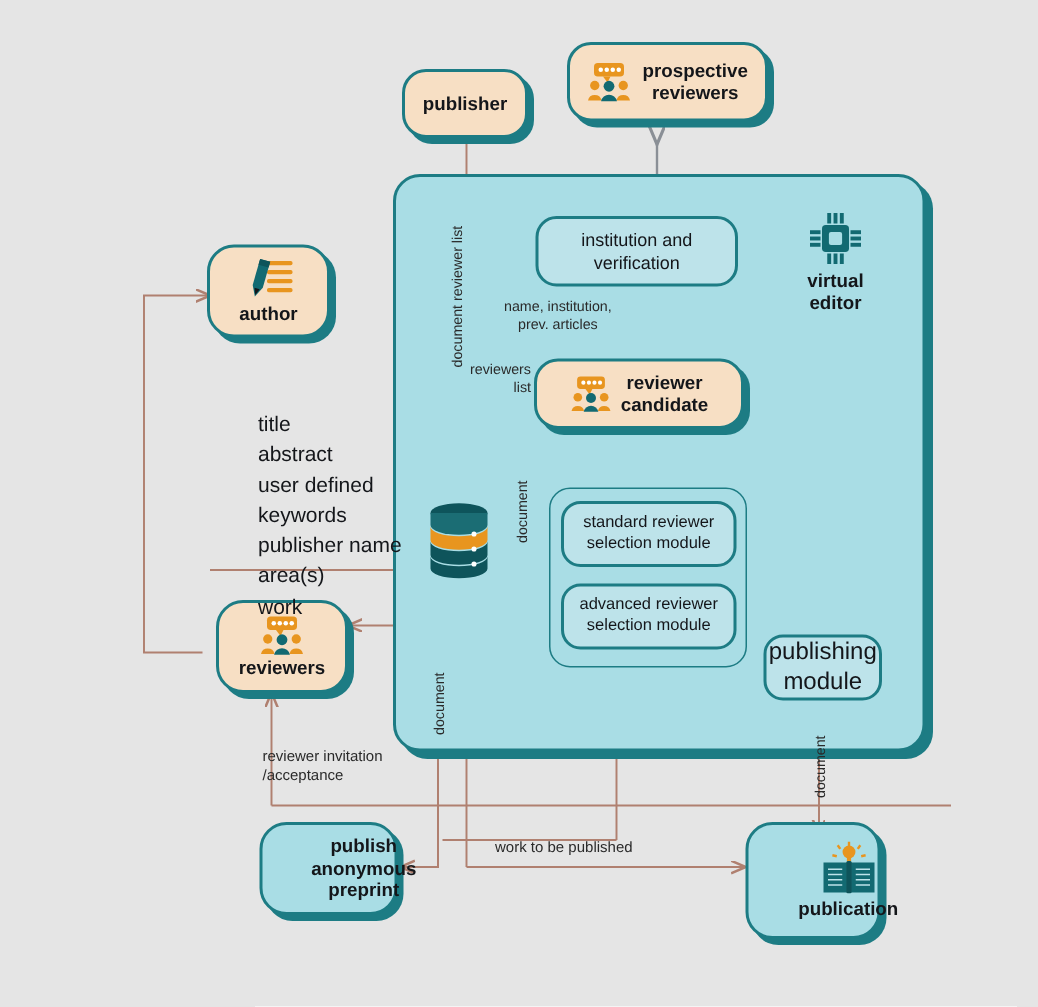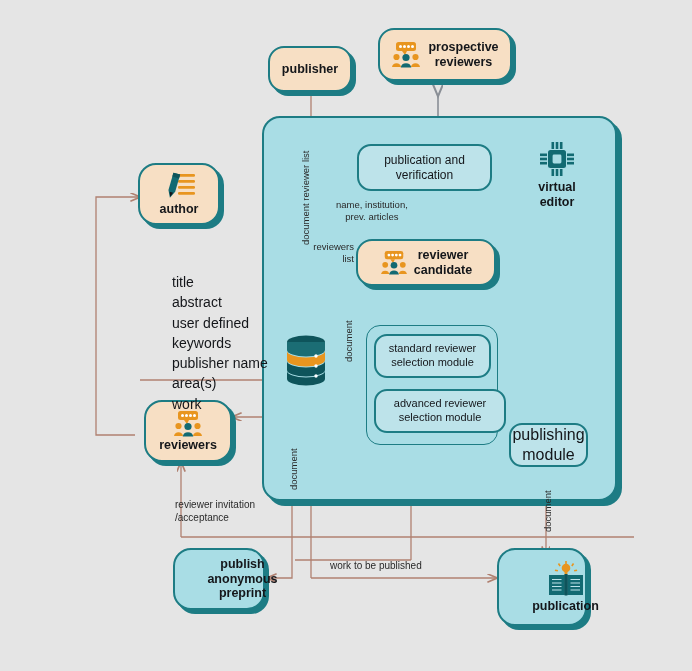--- a/index.html
+++ b/index.html
@@ -174,21 +174,21 @@
             <path d="M9.7,26.5 a5.4,5.4 0 0 1 10.6,0 Z" fill="#126a72"></path>
           </svg>
         </span>
         <span class="lbl">reviewers</span>
       </div>
     </div>
   </div>
 
   <div class="node" style="left:357px;top:144px;width:135px;height:47px;">
     <div class="rrect plain" style="background:#bde3ea;border-radius:14px;">
-      <span class="lbl-reg" style="white-space:pre-line;">publication and
+      <span class="lbl-reg" style="white-space:pre-line;">institution and
 verification</span>
     </div>
   </div>
 
   <div class="node" style="left:524px;top:140px;width:66px;height:72px;">
     <div class="col" style="gap:4px;">
       <span class="icon">
         <svg width="34" height="34" viewBox="0 0 34 34">
           <g fill="#126a72">
             <rect x="8" y="8" width="18" height="18" rx="2.5"></rect>
@@ -253,21 +253,21 @@
     </span>
   </div>
 
   <div class="node" style="left:374px;top:334px;width:117px;height:44px;">
     <div class="rrect plain" style="background:#bde3ea;border-radius:13px;">
       <span class="lbl-reg" style="white-space:pre-line;font-size:11px;">standard reviewer
 selection module</span>
     </div>
   </div>
 
-  <div class="node" style="left:374px;top:389px;width:132px;height:44px;">
+  <div class="node" style="left:374px;top:389px;width:117px;height:44px;">
     <div class="rrect plain" style="background:#bde3ea;border-radius:13px;">
       <span class="lbl-reg" style="white-space:pre-line;font-size:11px;">advanced reviewer
 selection module</span>
     </div>
   </div>
 
   <div class="node" style="left:509px;top:423px;width:79px;height:44px;">
     <div class="rrect plain" style="background:#bde3ea;border-radius:13px;">
       <span class="lbl-reg" style="white-space:pre-line;font-size:16px;">publishing
 module</span>

